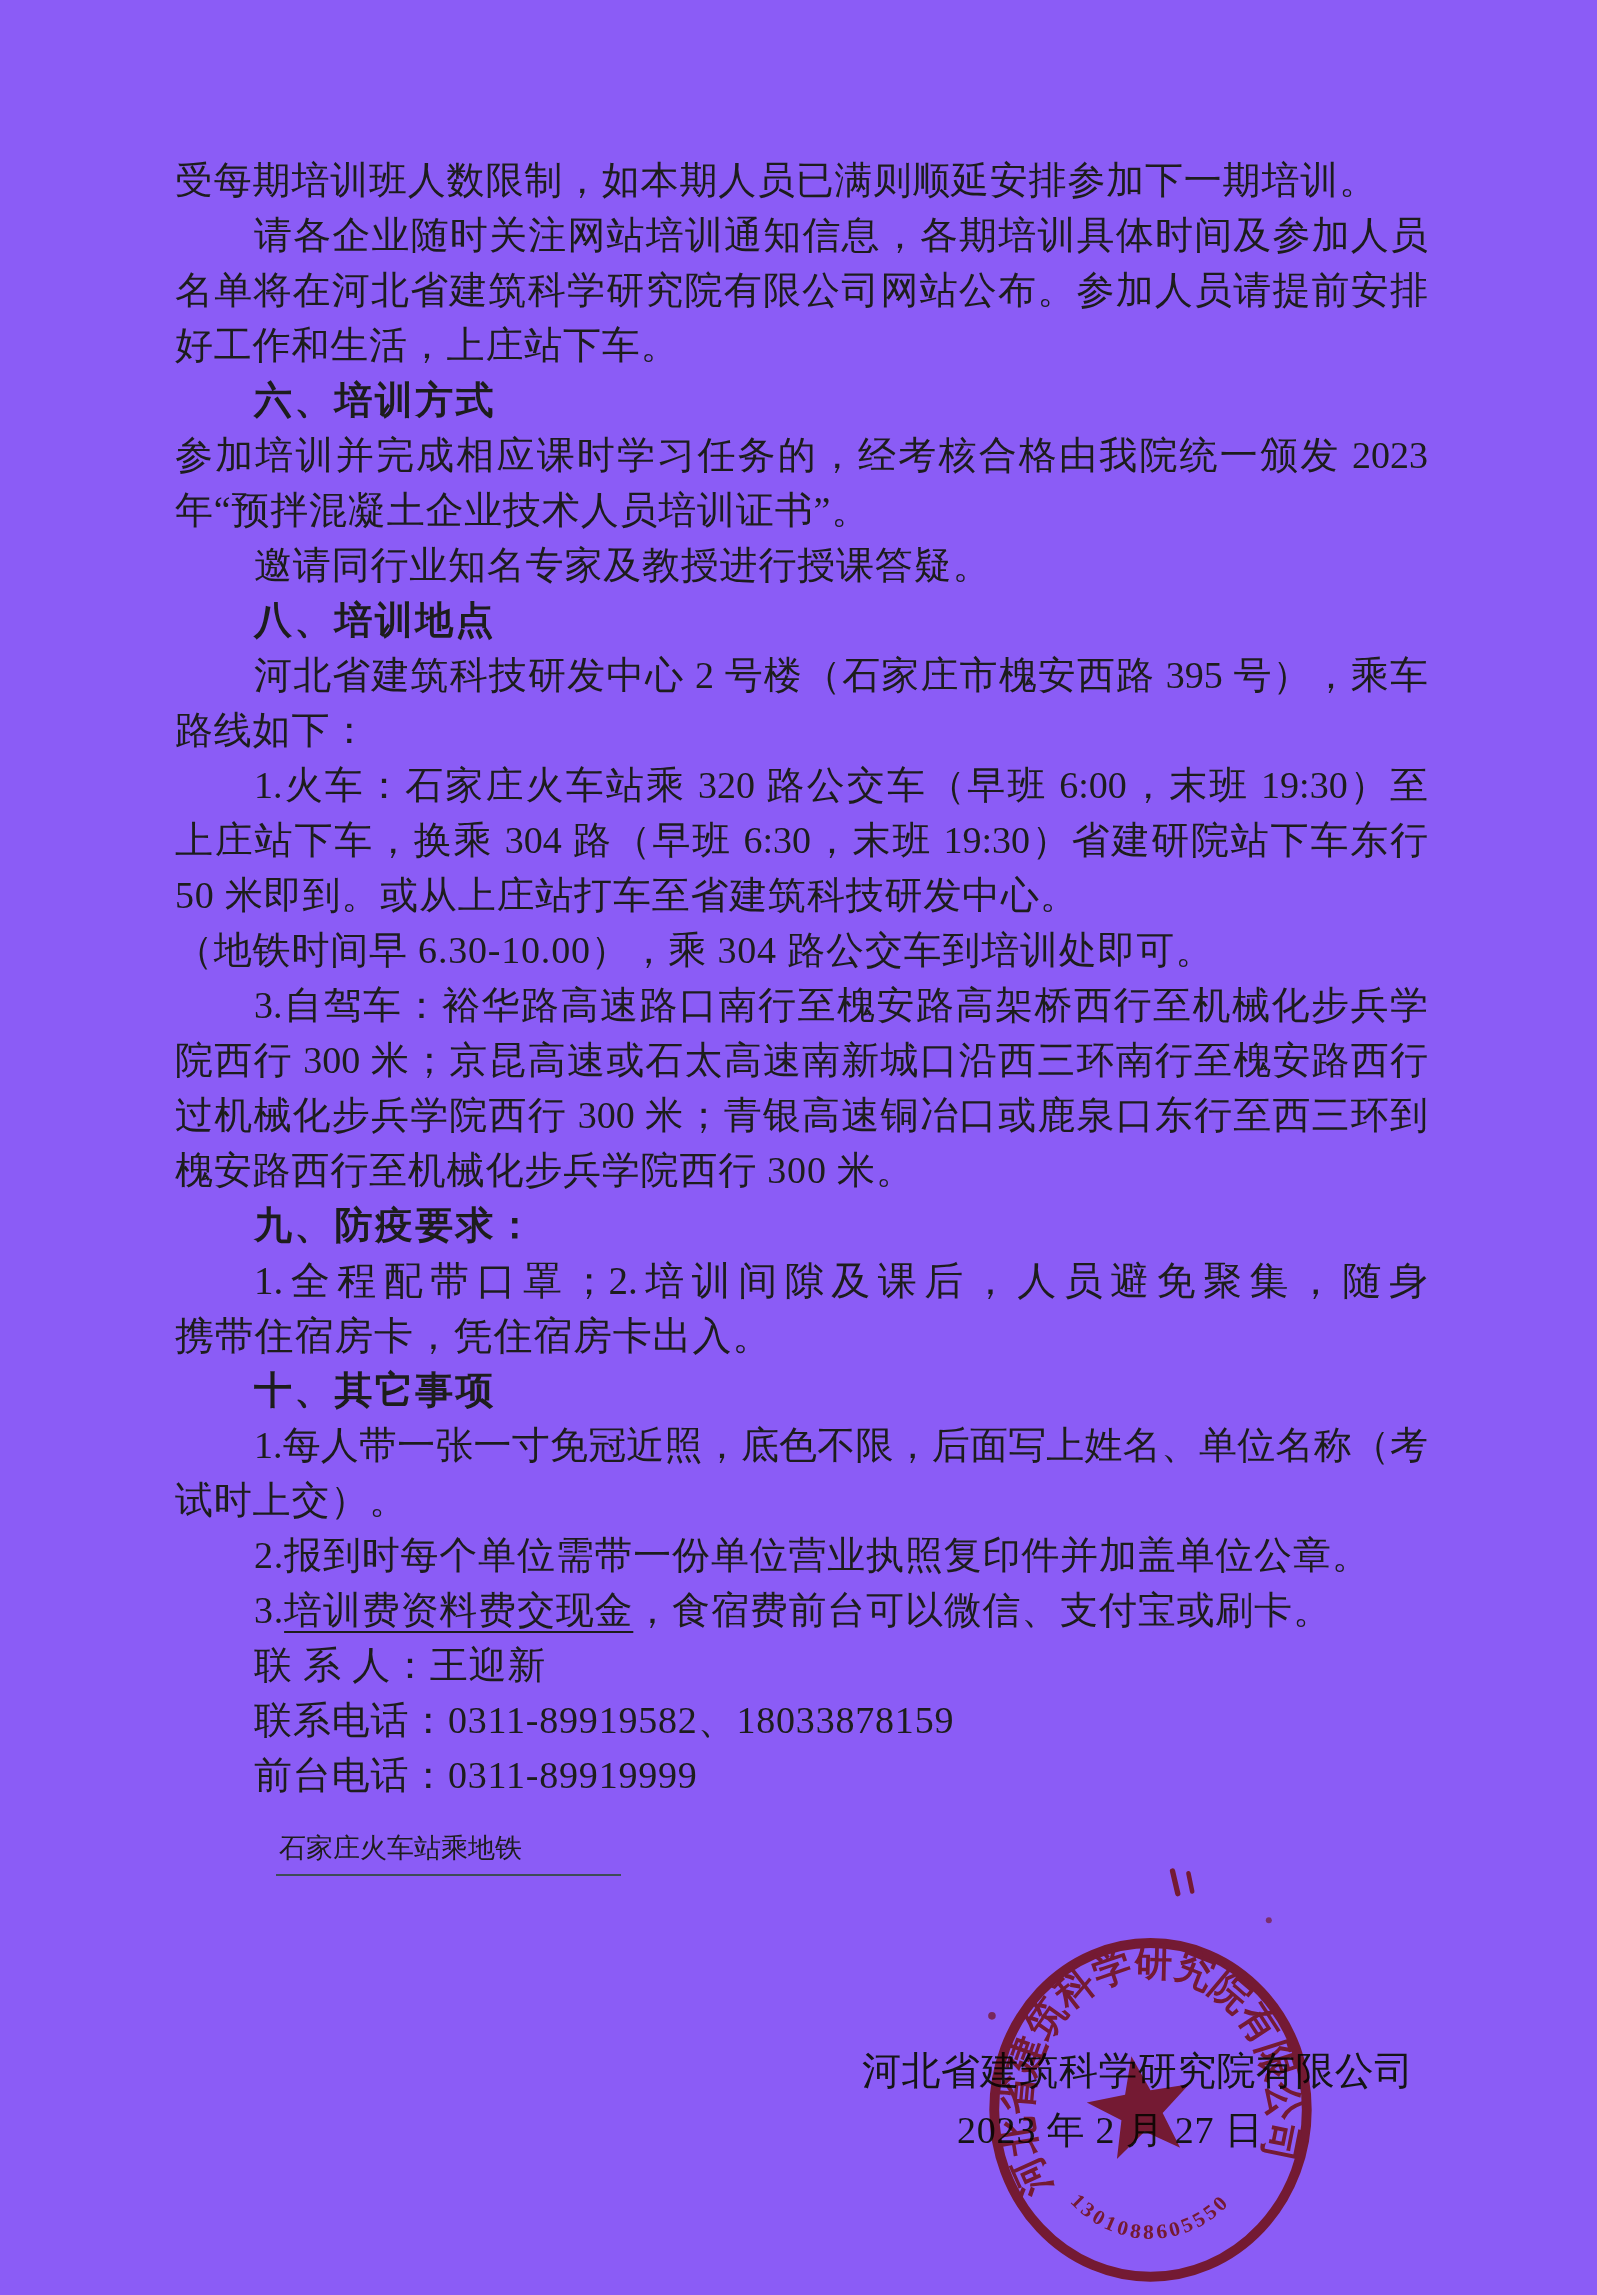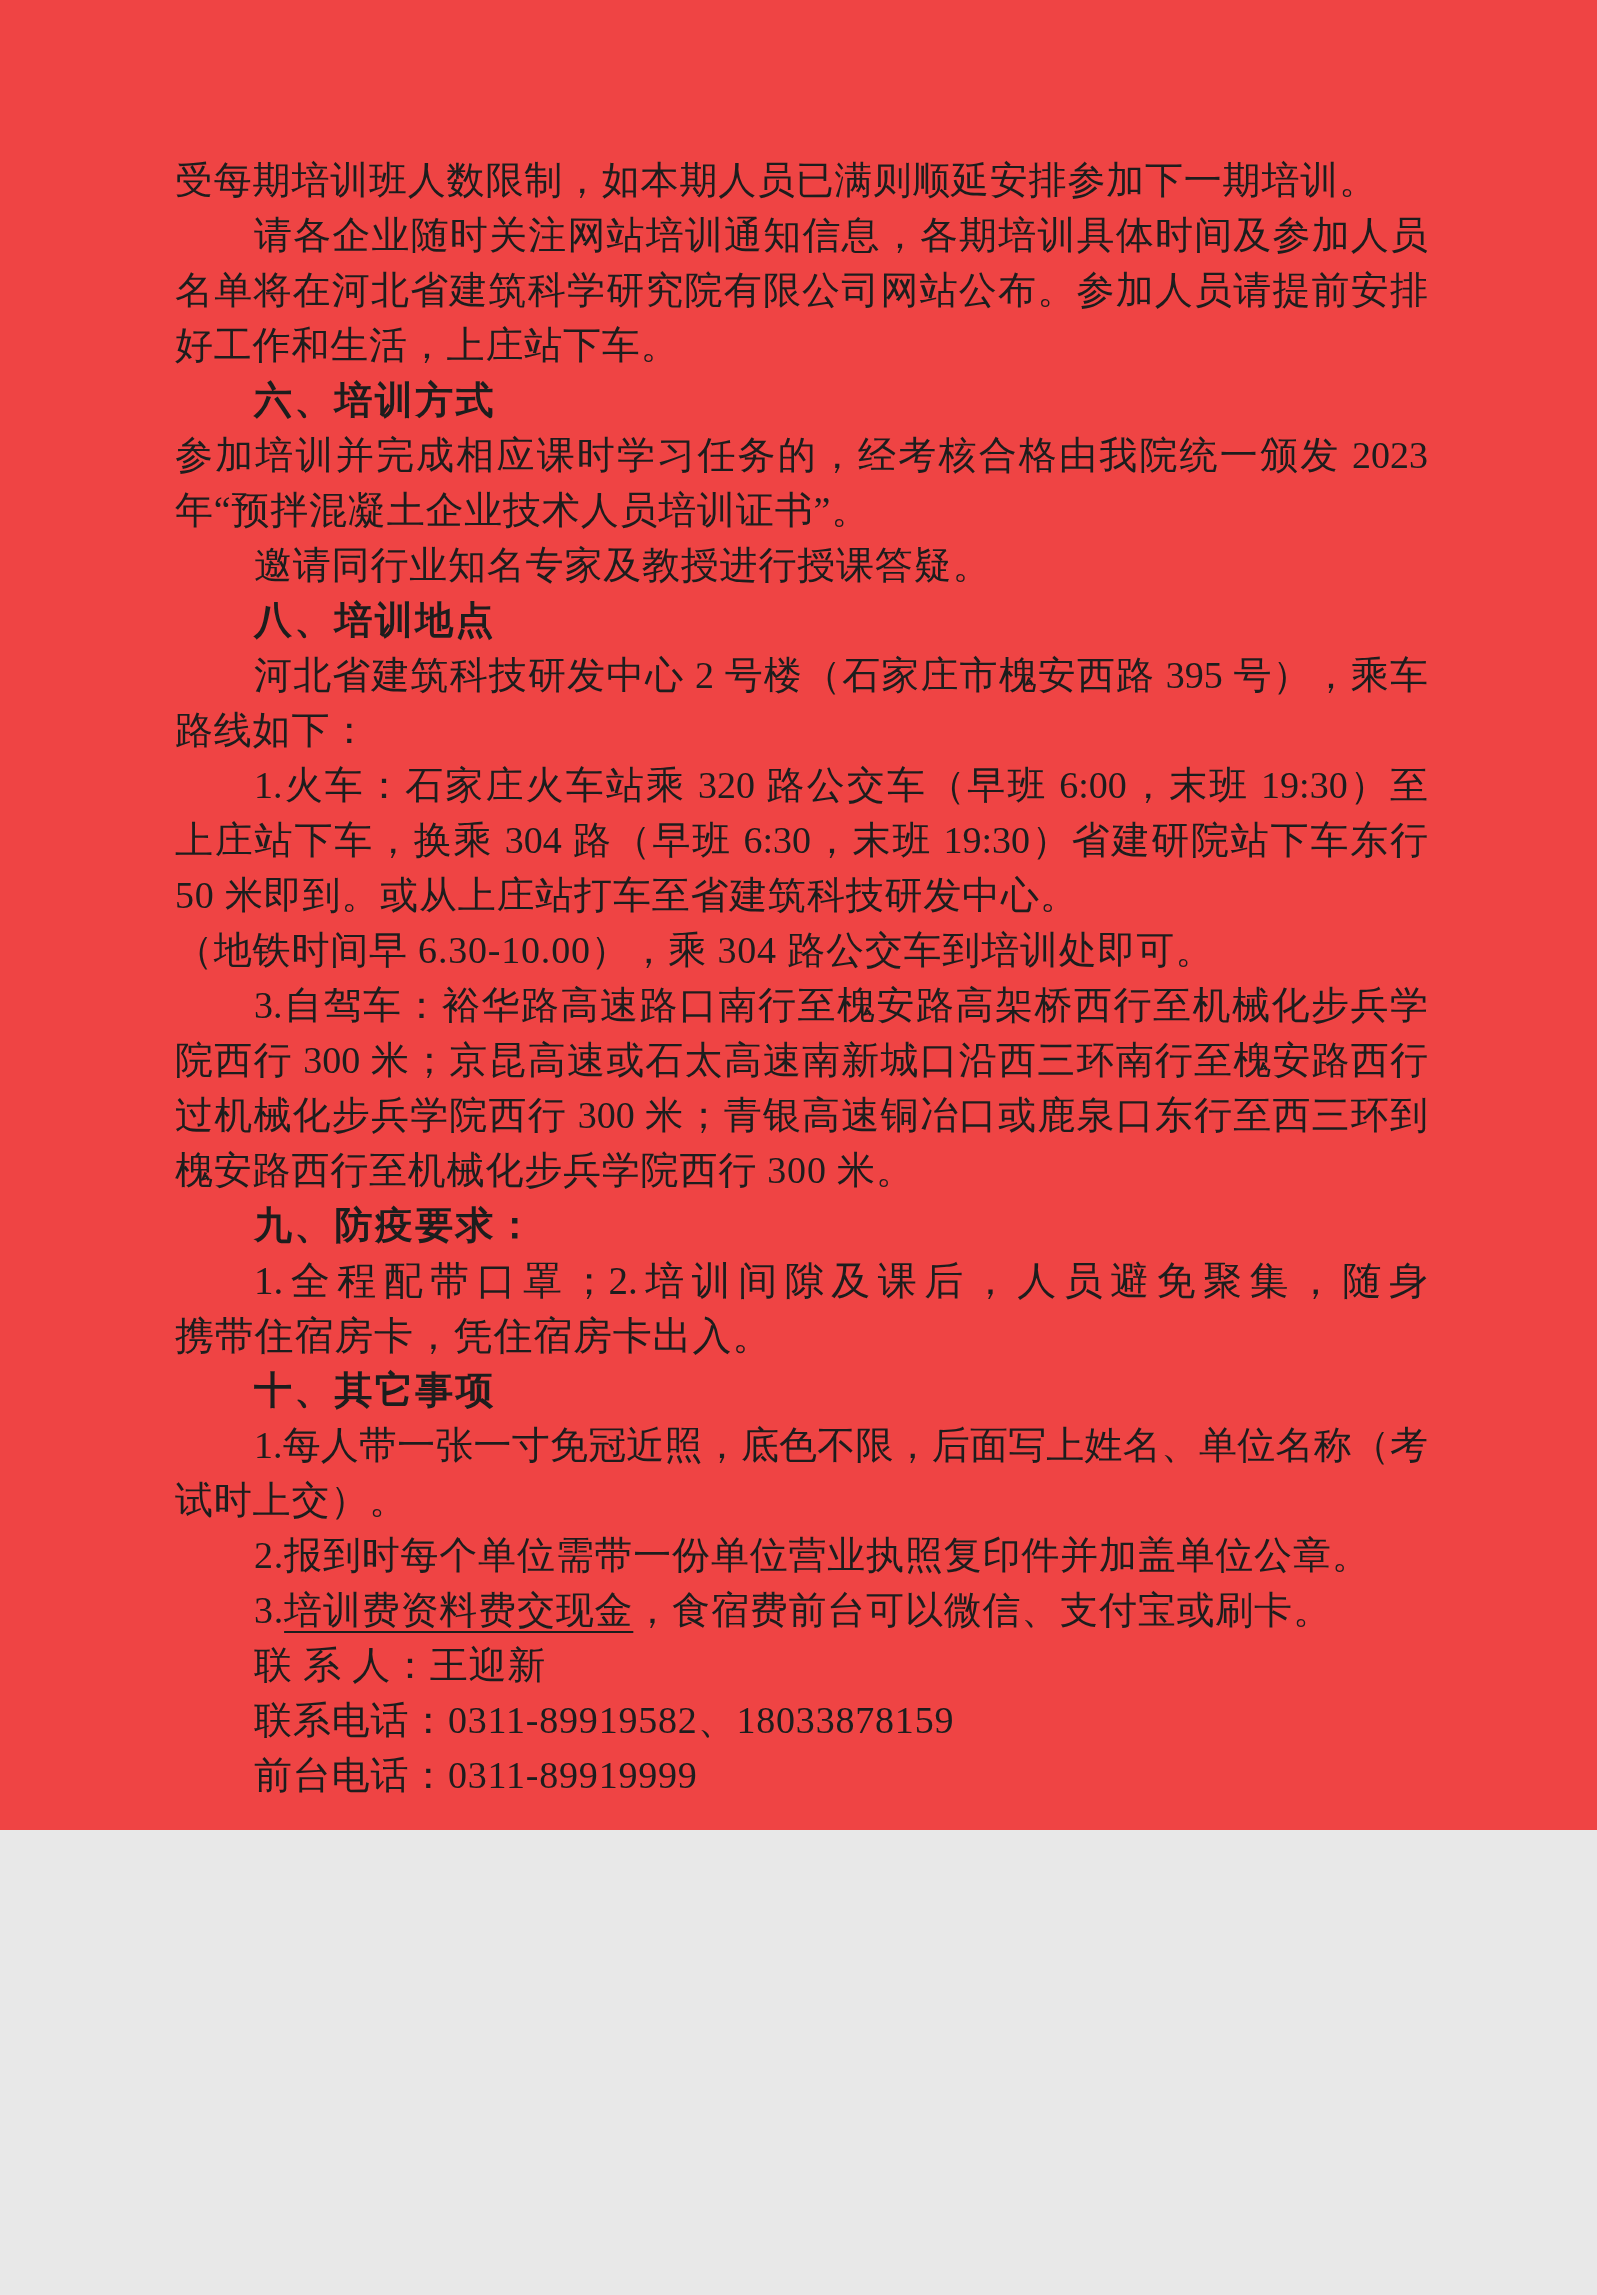--- a/index.html
+++ b/index.html
@@ -1,19 +1,19 @@
 <!DOCTYPE html>
 <html style="font-size:12px"><head>
 <meta charset="utf-8">
 <style>
   html,body{margin:0;padding:0;background:#e8e8e8;}
   .page{
     position:relative;
-    width:1597px;height:1830px;
-    background:#ef4444;
+    width:1597px;height:2295px;
+    background:#8b5cf6;
     font-family:"Liberation Serif","DejaVu Serif",serif;
     color:#1d1d1d;
     overflow:hidden;
   }
   .body-flow{
     position:absolute;left:175px;top:153px;width:1253px;
   }
   .ln{
     font-size:38px;line-height:55px;height:55px;
     letter-spacing:0.8px;white-space:nowrap;
@@ -99,21 +99,21 @@
 
     <div class="ln ind">
       <span>3.</span><span class="u-seg">培训费资料费交现金</span><span>，食宿费前台可以微信、支付宝或刷卡。</span>
     </div>
 
     <div class="ln ind">联 系 人：王迎新</div>
     <div class="ln ind">联系电话：0311-89919582、18033878159</div>
     <div class="ln ind">前台电话：0311-89919999</div>
 
     <div class="footnote">
-      <span class="footnote-inner">食宿费前台可以微信</span>
+      <span class="footnote-inner">石家庄火车站乘地铁</span>
     </div>
   </div>
 
   <div class="sig-company">河北省建筑科学研究院有限公司</div>
   <div class="sig-date">2023 年 2 月 27 日</div>
 
   <svg class="seal" viewBox="0 0 452 584">
     <defs>
       <path id="sealTopArc" d="M 96.6 442.2 A 158 178 0 1 1 355.4 442.2" fill="none"></path>
       <path id="sealNumArc" d="M 113 453.7 A 152 170 0 0 0 339 453.7" fill="none"></path>

